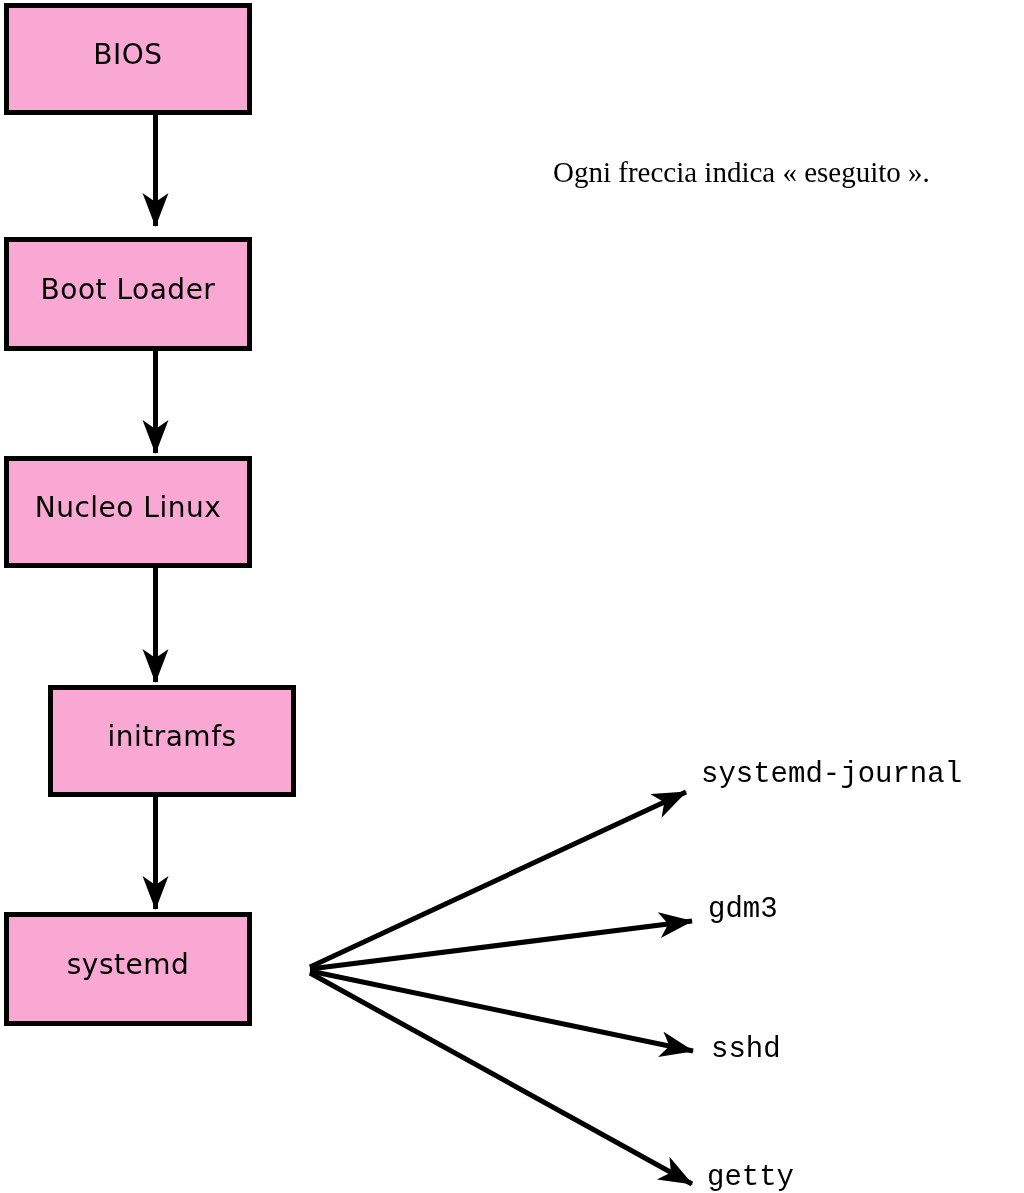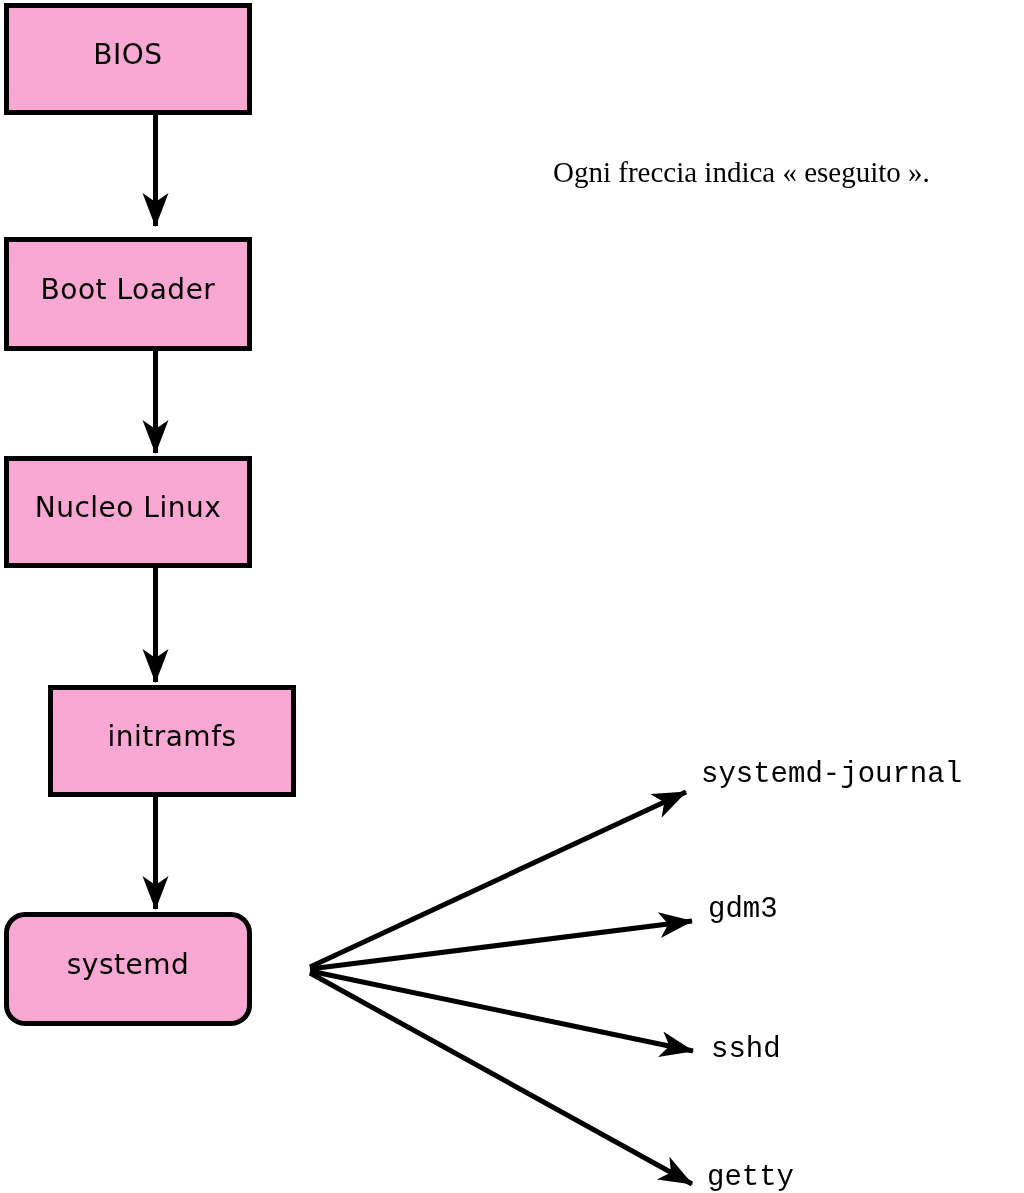--- a/index.html
+++ b/index.html
@@ -23,21 +23,21 @@
     align-items: center;
     justify-content: center;
     padding-bottom: 10px;
     font-size: 28px;
     letter-spacing: 0.5px;
   }
   .box-bios      { top: 3px;   height: 112px; }
   .box-bootloader{ top: 229px; height: 114px; margin-top: 8px; }
   .box-kernel    { top: 456px; height: 112px; }
   .box-initramfs { top: 685px; height: 112px; margin-left: 44px; }
-  .box-systemd   { top: 912px; height: 114px; border-radius: 21px; }
+  .box-systemd   { top: 912px; height: 114px; }
 
   .arrow-layer {
     position: absolute;
     top: 0; left: 0;
     width: 1024px;
     height: 1193px;
     pointer-events: none;
   }
 
   .spawn-label {

